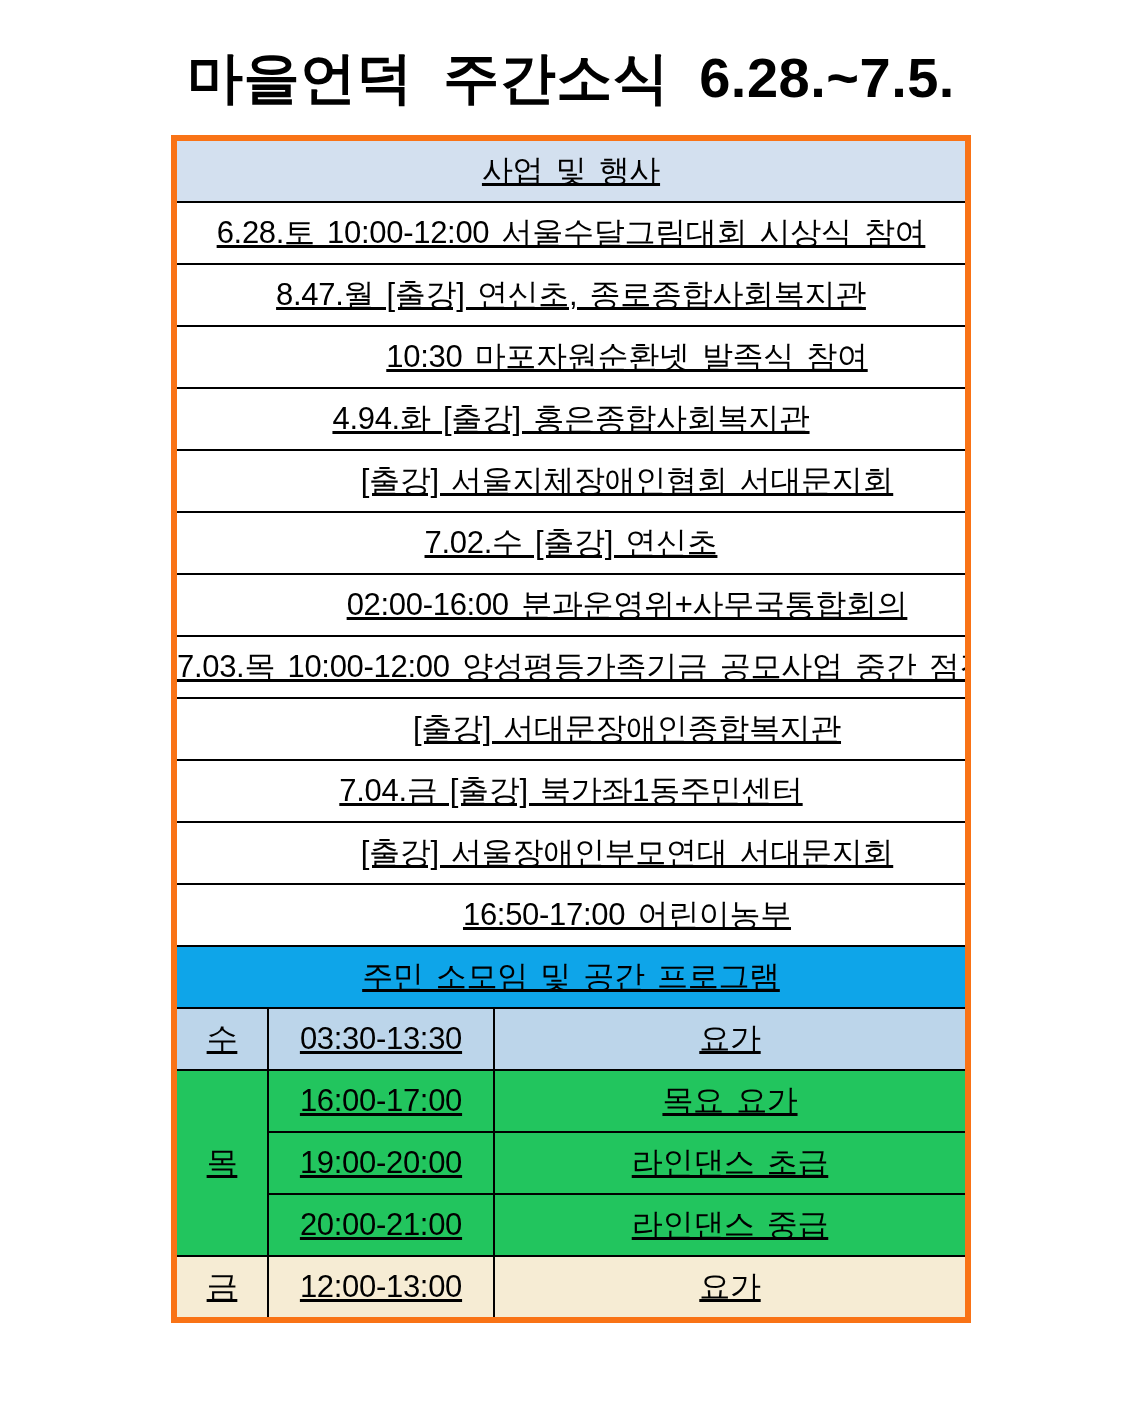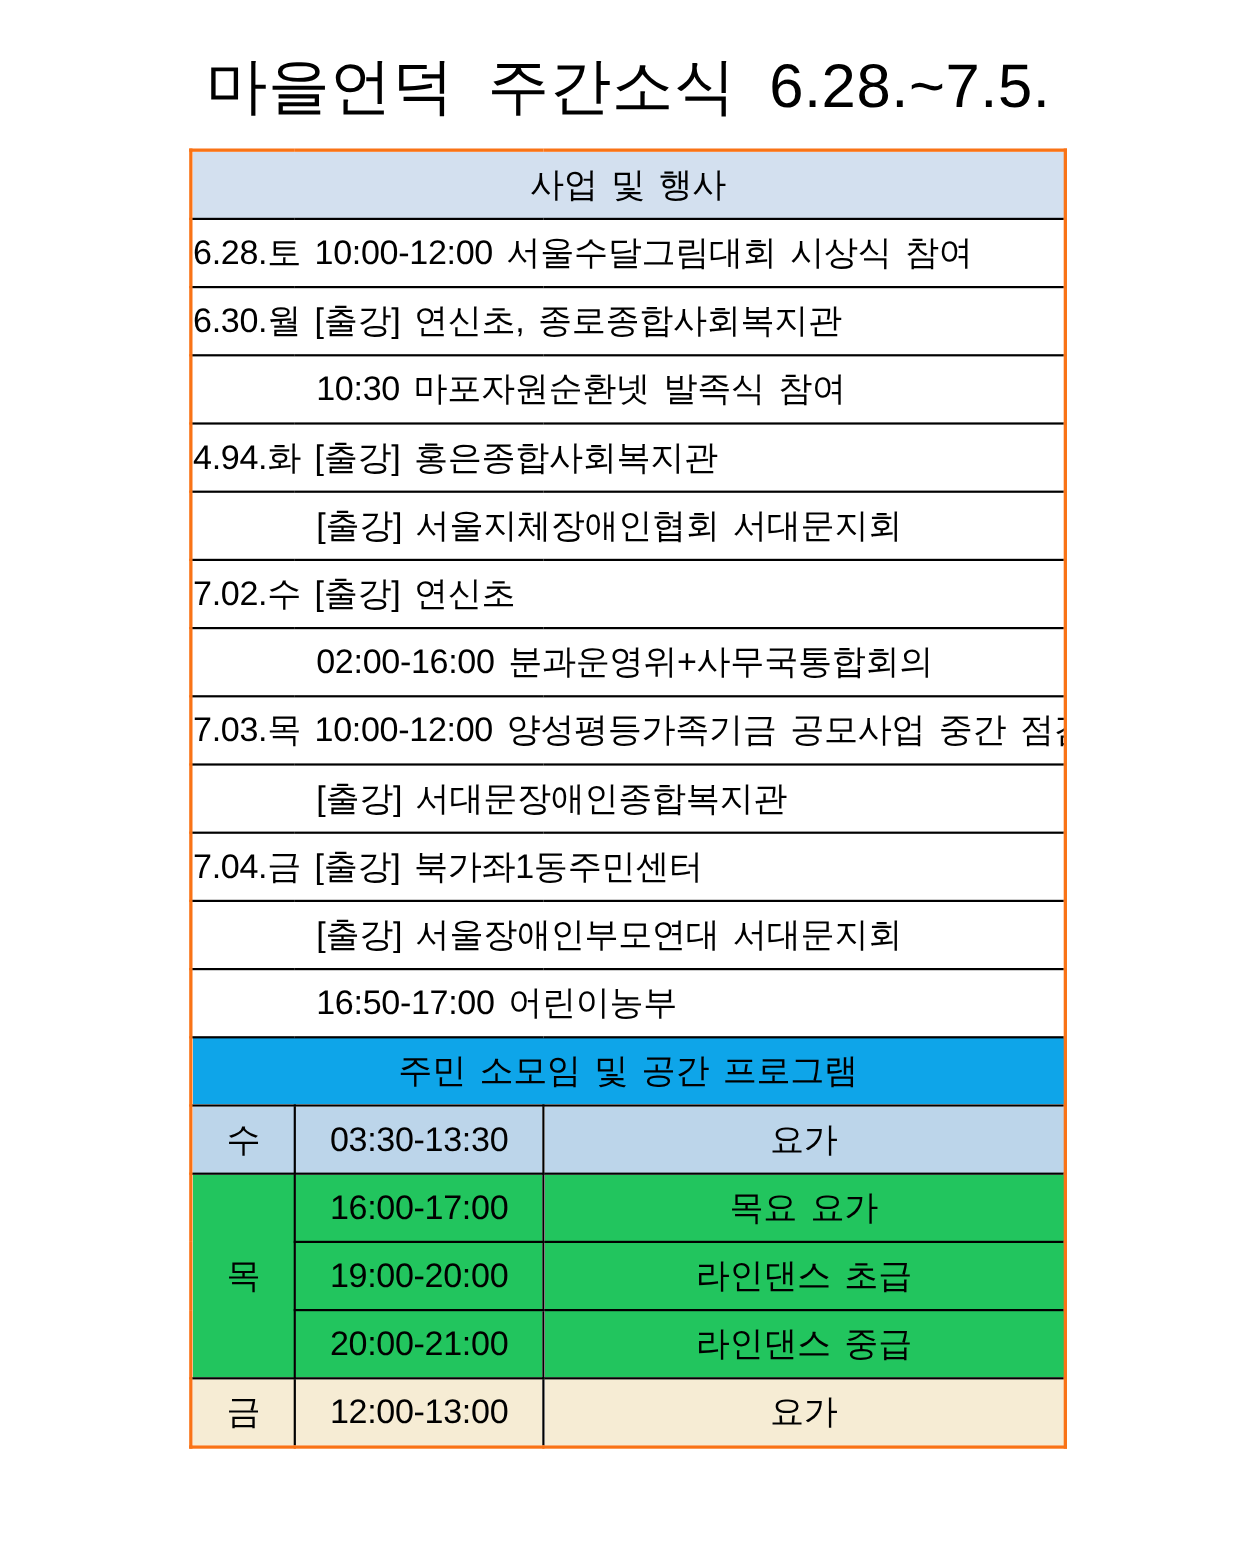--- a/index.html
+++ b/index.html
@@ -8,50 +8,51 @@
     height: 1410px;
     background: #ffffff;
     font-family: "Liberation Sans", sans-serif;
     color: #000000;
     overflow: hidden;
   }
   .page-title {
     margin: 44px 0 0 0;
     text-align: center;
     font-size: 56px;
-    font-weight: 400;
+    font-weight: 700;
     letter-spacing: 0.5px;
     word-spacing: 14px;
     line-height: 1.2;
   }
   table.newsletter {
     border-collapse: collapse;
     table-layout: fixed;
     width: 794px;
     margin: 24px auto 0 auto;
-    border: 3px solid #f97316;
+    border: 6px solid #f97316;
+    text-decoration: underline;
   }
   table.newsletter td {
     border: 2px solid #000000;
     height: 60px;
     font-size: 31px;
     letter-spacing: -0.3px;
     word-spacing: 4px;
     vertical-align: middle;
     padding: 0;
     white-space: nowrap;
     overflow: hidden;
   }
   col.day  { width: 94px; }
   col.time { width: 226px; }
   col.prog { width: 474px; }
   .section-header { text-align: center; }
   .hdr-blue  { background: #d3e0ef; }
   .hdr-green { background: #0ea5e9; }
-  .event { text-align: left; padding-left: 10px; margin-left: 36px; }
+  .event { text-align: center; padding-left: 10px; margin-left: 36px; }
   .event.indent { padding-left: 112px; }
   .c-center { text-align: center; }
   .row-blue  { background: #bcd5ea; }
   .row-pink  { background: #22c55e; }
   .row-cream { background: #f6ecd4; }
 </style>
 </head>
 <body>
 
 <h1 class="page-title">마을언덕 주간소식 6.28.~7.5.</h1>
@@ -63,21 +64,21 @@
       <col class="prog">
   </colgroup>
   <tbody>
     <tr>
       <td colspan="3" class="section-header hdr-blue">사업 및 행사</td>
     </tr>
     <tr>
       <td colspan="3" class="event">6.28.토 10:00-12:00 서울수달그림대회 시상식 참여</td>
     </tr>
     <tr>
-      <td colspan="3" class="event">6.30.월 [출강] 연신초, 종로종합사회복지관</td>
+      <td colspan="3" class="event">8.47.월 [출강] 연신초, 종로종합사회복지관</td>
     </tr>
     <tr>
       <td colspan="3" class="event indent">10:30 마포자원순환넷 발족식 참여</td>
     </tr>
     <tr>
       <td colspan="3" class="event">4.94.화 [출강] 홍은종합사회복지관</td>
     </tr>
     <tr>
       <td colspan="3" class="event indent">[출강] 서울지체장애인협회 서대문지회</td>
     </tr>

